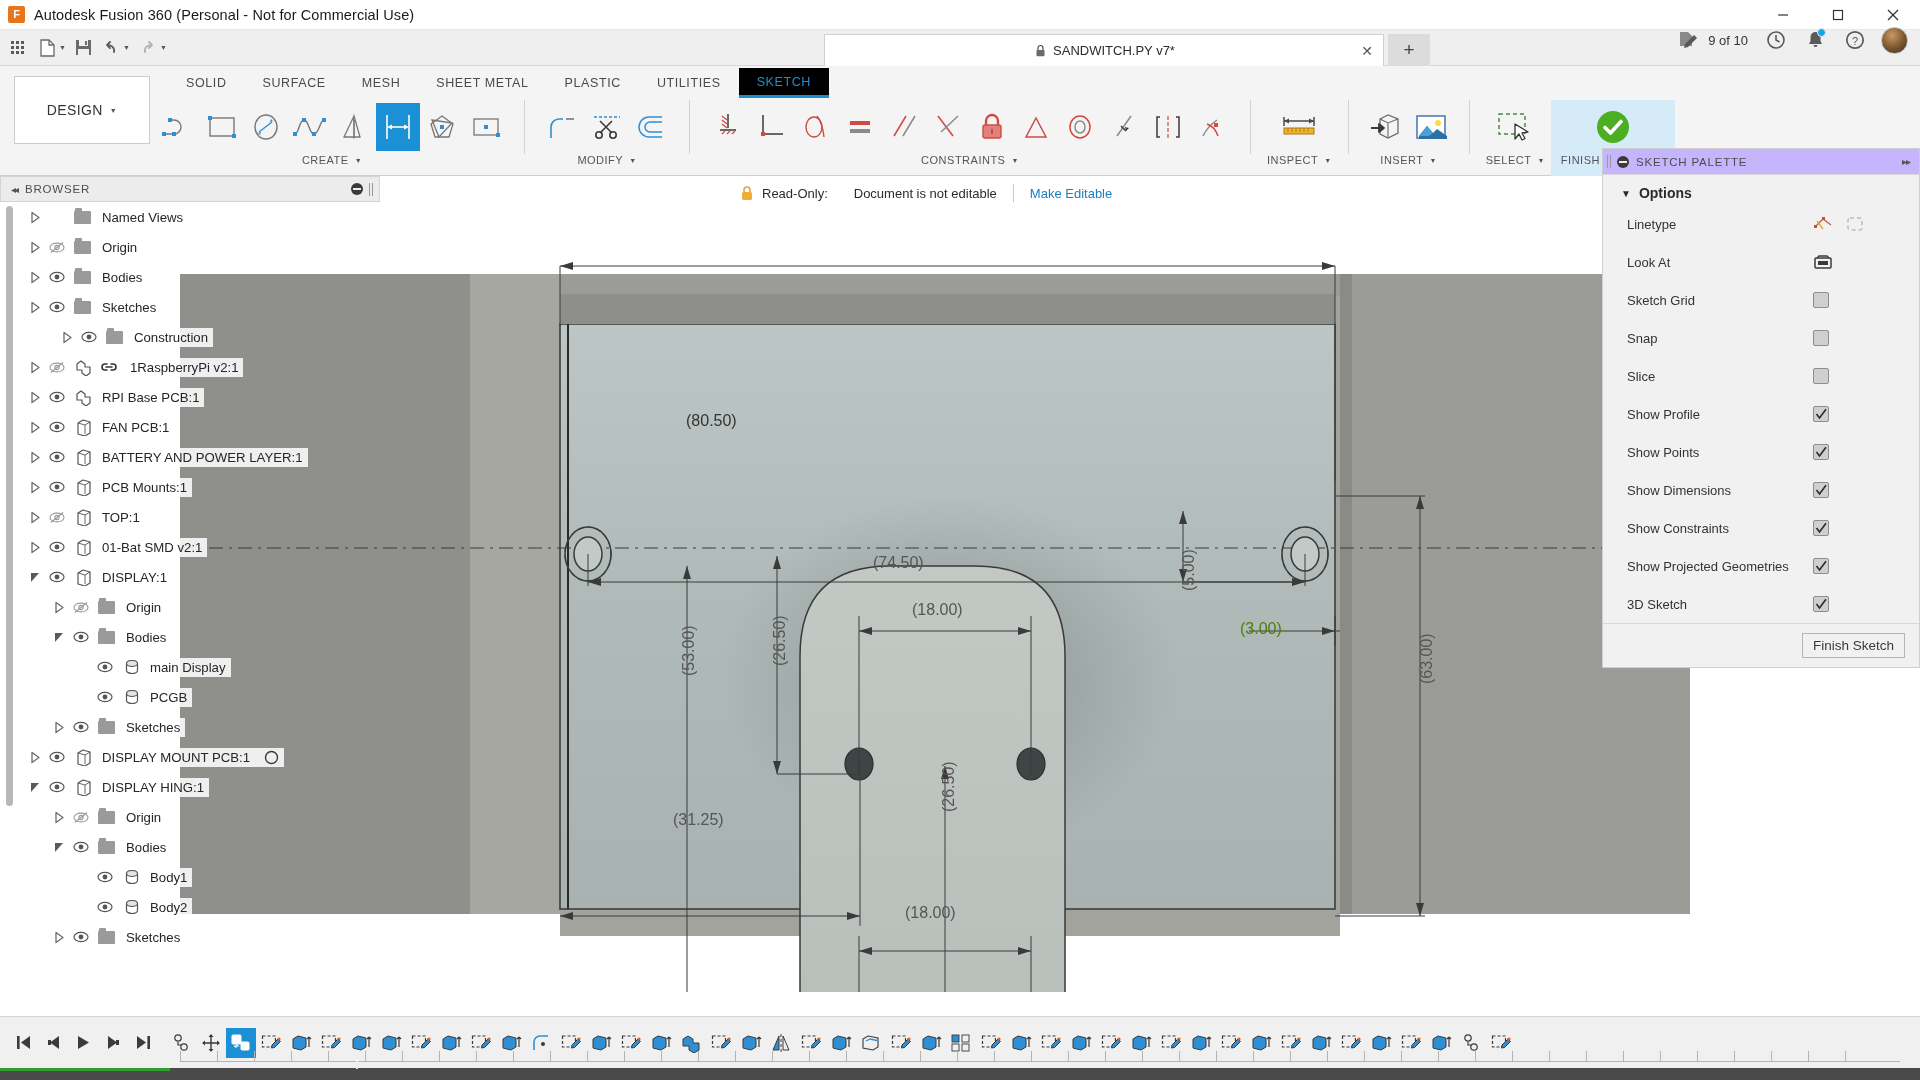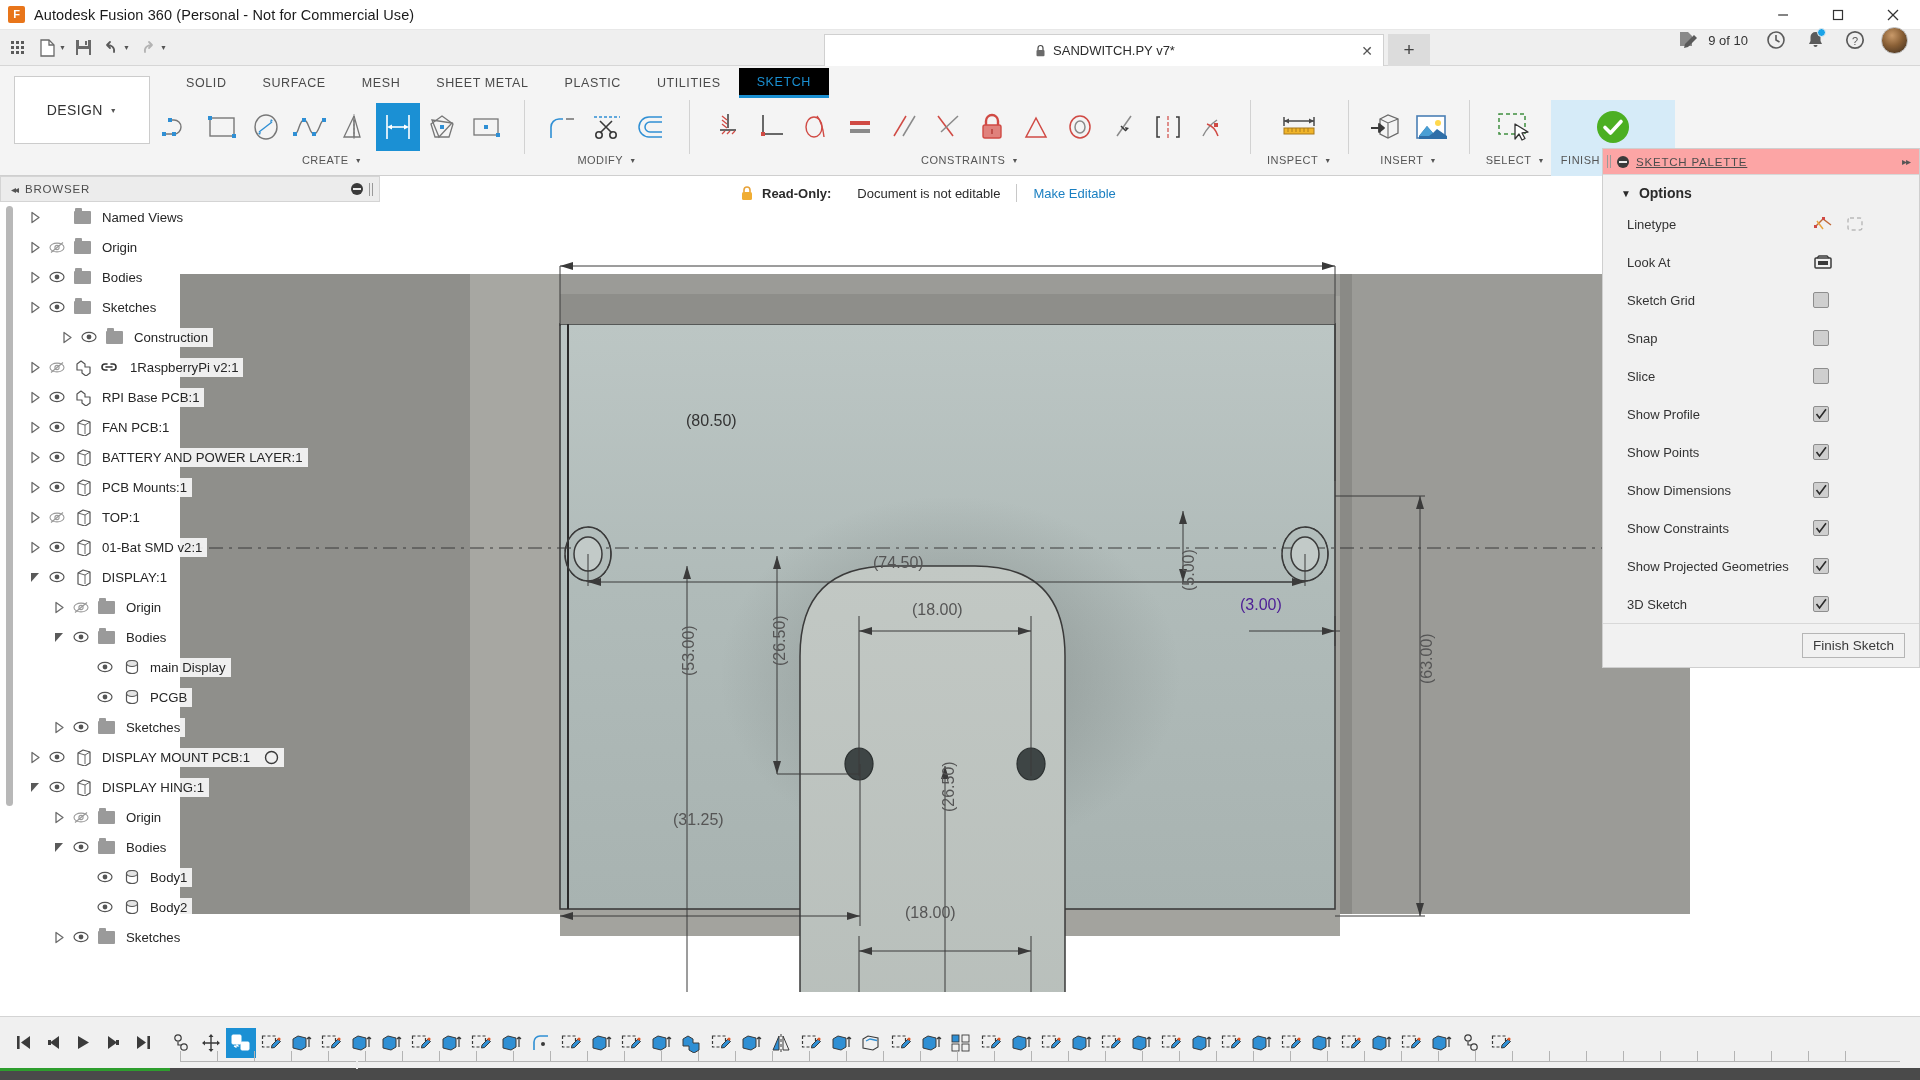--- a/index.html
+++ b/index.html
@@ -151,45 +151,44 @@
   .canvas {
     position: absolute; left: 0; top: 176px; width: 1920px; height: 816px;
     background: #ffffff; overflow: hidden;
   }
   .readonly-bar {
     position: absolute; left: 740px; top: 2px; height: 30px; z-index: 9;
     display: flex; align-items: center; font-size: 13px; color: #2b2b2b;
     background: #ffffff;
   }
   .ro-lock { margin-right: 8px; }
-  .ro-strong { font-weight: bold; margin-right: 26px; }
+  .ro-strong { font-weight: normal; margin-right: 26px; }
   .ro-div { width: 1px; height: 18px; background: #c8c8c8; margin: 0 16px; }
   .ro-link { color: #1a7fc1; }
 
   .viewcube-wrap { position: absolute; right: 10px; top: 22px; width: 150px; height: 110px; z-index: 8;}
   .vcube {
     position: absolute; left: 60px; top: 8px; width: 76px; height: 62px;
     background: #ececec; border: 1px solid #cfcfcf;
     display: flex; align-items: center; justify-content: center;
     font-size: 13px; color: #787878; letter-spacing: .5px;
   }
   .axis-z { position:absolute; left:38px; top:62px; color:#4646d6; font-size:13px; }
   .axis-y { position:absolute; left:110px; top:-6px; color:#2ea02e; font-size:13px; }
   .axis-x { position:absolute; left:139px; top:66px; color:#e03a3a; font-size:13px; }
 
   
   .palette {
     position: absolute; right: 0; top: 148px; width: 318px; height: 520px; z-index: 10;
     background: #f1f1f1; border: 1px solid #cfcfcf;
   }
   .pal-hdr {
-    height: 26px; background: #fca5a5; border-bottom: 1px solid #d8d8d8;
+    height: 26px; background: #c4b5fd; border-bottom: 1px solid #d8d8d8;
     display: flex; align-items: center; font-size: 11.5px; color: #4d4d4d; letter-spacing: .8px;
     position: relative;
-    text-decoration: underline;
   }
   .pal-sect { padding: 10px 0 4px 18px; display:flex; align-items:center; gap:8px; font-size: 14px; font-weight: bold; color: #2b2b2b; }
   .pal-row {
     height: 38px; display: flex; align-items: center;
     padding: 0 0 0 24px; font-size: 13px; color: #333;
   }
   .pal-row .pl { flex: 1; }
   .pal-row .pc { width: 106px; display: flex; align-items: center; gap: 12px;}
   .cbox { width: 16px; height: 16px; border: 1px solid #8e8e8e; background: #cfcfcf; border-radius: 2px; }
   .cbox.on { background: #cfcfcf; display:flex; align-items:center; justify-content:center; }
@@ -755,21 +754,21 @@
         <path d="M1183 335l-4 13h8z"></path>
           <path d="M1183 406l-4 -13h8z"></path>
         <path d="M1335 455l-13 -4v8z"></path>
       </g>
     </svg>
 
     <div style="position:absolute;left:686px;top:236px;font-size:16px;color:#333;">(80.50)</div>
     <div style="position:absolute;left:873px;top:378px;font-size:16px;color:#555;">(74.50)</div>
     <div style="position:absolute;left:912px;top:425px;font-size:16px;color:#555;">(18.00)</div>
     <div style="position:absolute;left:1180px;top:415px;font-size:16px;color:#555;transform:rotate(-90deg);transform-origin:left top;">(5.00)</div>
-    <div style="position:absolute;left:1240px;top:420px;font-size:16px;color:#4c1d95;">(3.00)</div>
+    <div style="position:absolute;left:1240px;top:444px;font-size:16px;color:#4d7c0f;">(3.00)</div>
     <div style="position:absolute;left:1418px;top:508px;font-size:16px;color:#555;transform:rotate(-90deg);transform-origin:left top;">(63.00)</div>
     <div style="position:absolute;left:680px;top:500px;font-size:16px;color:#555;transform:rotate(-90deg);transform-origin:left top;">(53.00)</div>
     <div style="position:absolute;left:771px;top:490px;font-size:16px;color:#555;transform:rotate(-90deg);transform-origin:left top;">(26.50)</div>
     <div style="position:absolute;left:673px;top:635px;font-size:16px;color:#555;">(31.25)</div>
     <div style="position:absolute;left:940px;top:636px;font-size:16px;color:#555;transform:rotate(-90deg);transform-origin:left top;">(26.50)</div>
     <div style="position:absolute;left:905px;top:728px;font-size:16px;color:#555;">(18.00)</div>
 
     <div class="readonly-bar">
       <span class="ro-lock">
         <svg width="14" height="16" viewBox="0 0 14 16">

